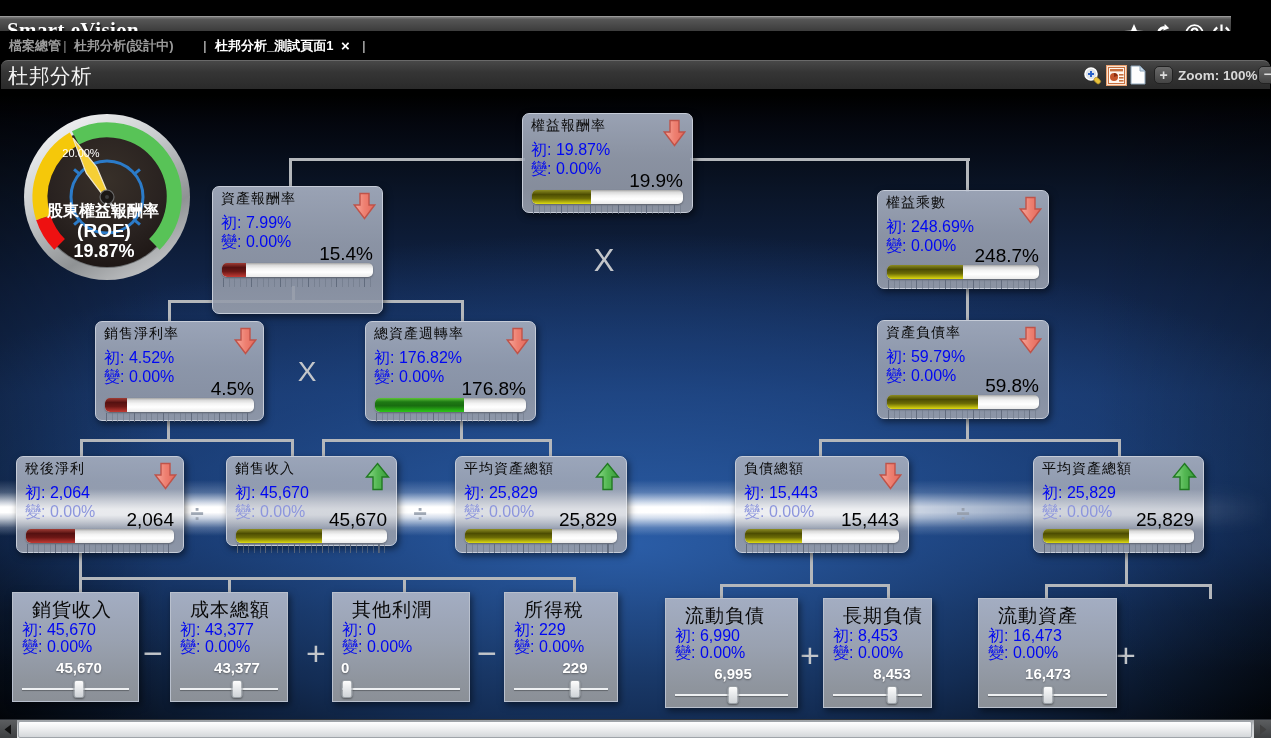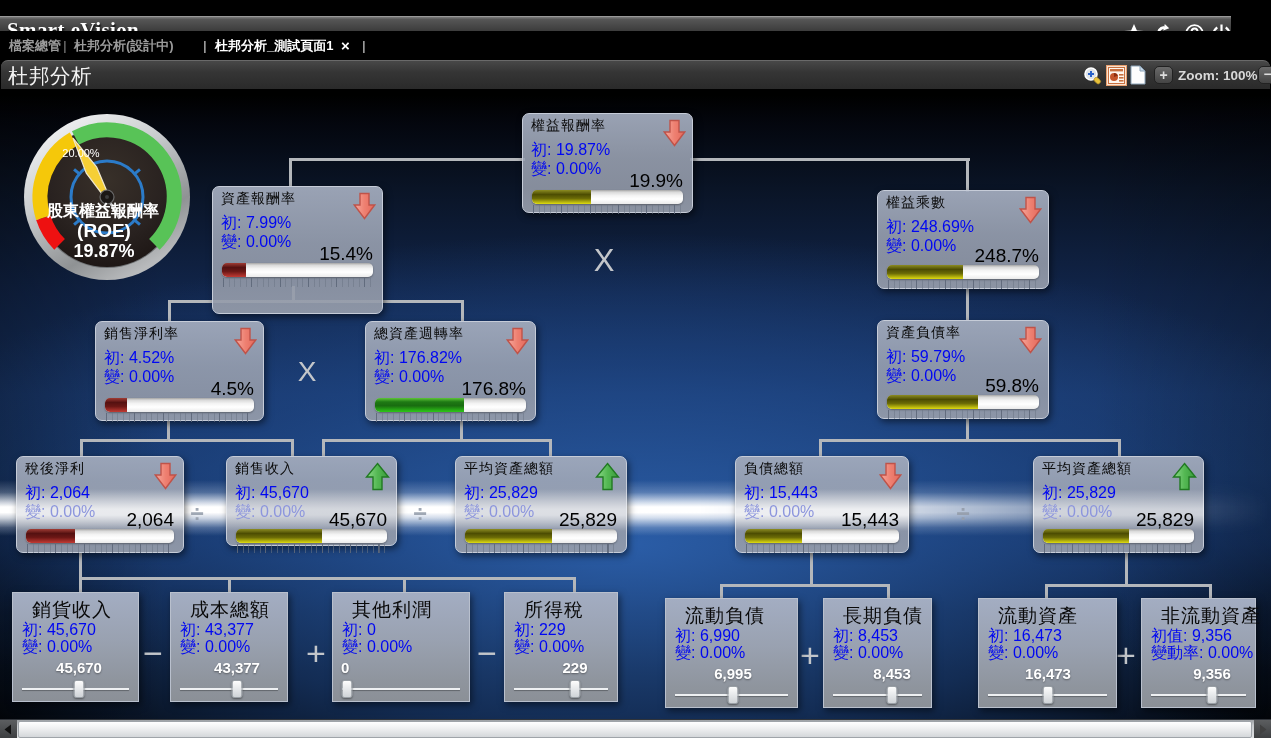--- a/index.html
+++ b/index.html
@@ -462,28 +462,20 @@
       <div class="th" style="left:68px"></div>
     </div>
     <div class="sb" style="left:978px;top:503px;width:139px">
       <div class="t">流動資產</div>
       <div class="l1">初: 16,473</div>
         <div class="l2">變: 0.00%</div>
       <div class="sv" style="left:69px">16,473</div>
       <div class="trk"></div>
       <div class="th" style="left:69px"></div>
     </div>
-    <div class="sb" style="left:1141px;top:503px;width:115px">
-      <div class="t">非流動資產</div>
-      <div class="l1">初值: 9,356</div>
-        <div class="l2">變動率: 0.00%</div>
-      <div class="sv" style="left:70px">9,356</div>
-      <div class="trk"></div>
-      <div class="th" style="left:70px"></div>
-    </div>
     <div id="glow"></div>
   </div>
 
   <div id="hscroll">
     <div class="btn" style="left:0"><svg width="17" height="19">
           <polygon points="11,4.5 11,14.5 4.5,9.5" fill="#101010"></polygon>
         </svg></div>
     <div class="thumb"></div>
     <div class="btn" style="right:0"><svg width="17" height="19">
           <polygon points="6,4.5 6,14.5 12.5,9.5" fill="#404040"></polygon>

